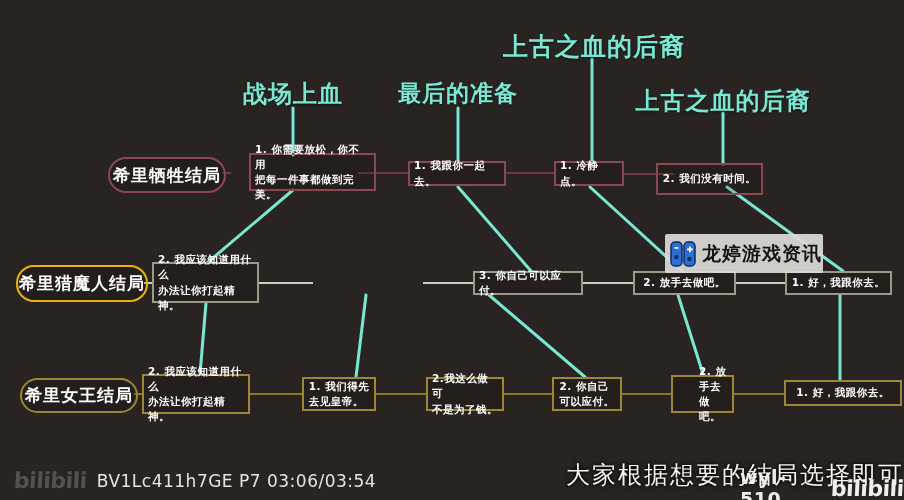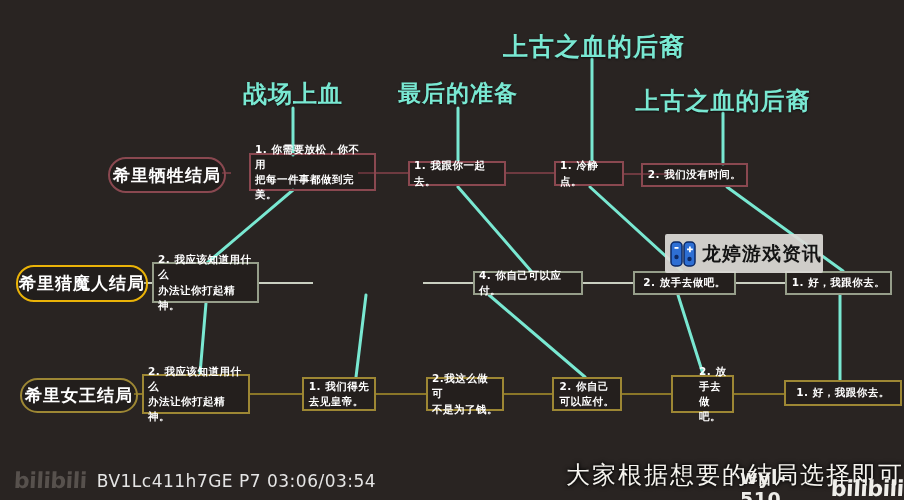--- a/index.html
+++ b/index.html
@@ -101,26 +101,26 @@
   <div class="abs cyan-header" style="left:489px;top:30px;width:210px;font-size:25px;">上古之血的后裔</div>
   <div class="abs cyan-header" style="left:223px;top:78px;width:140px;font-size:24px;">战场上血</div>
   <div class="abs cyan-header" style="left:378px;top:78px;width:160px;font-size:23px;">最后的准备</div>
   <div class="abs cyan-header" style="left:628px;top:85px;width:190px;font-size:24px;">上古之血的后裔</div>
 
   <div class="abs pill r1" style="left:108px;top:157px;width:114px;height:32px;">希里牺牲结局</div>
   <div class="abs node r1" style="left:231px;top:153px;width:127px;height:38px;margin-left:18px;">1. 你需要放松，你不用
 把每一件事都做到完美。</div>
   <div class="abs node r1" style="left:408px;top:161px;width:98px;height:25px;">1. 我跟你一起去。</div>
   <div class="abs node r1" style="left:554px;top:161px;width:70px;height:25px;">1. 冷静点。</div>
-  <div class="abs node r1" style="left:641px;top:163px;width:107px;height:24px;">2. 我们没有时间。</div>
+  <div class="abs node r1" style="left:656px;top:163px;width:107px;height:32px;">2. 我们没有时间。</div>
 
   <div class="abs pill r2p" style="left:16px;top:265px;width:128px;height:33px;">希里猎魔人结局</div>
   <div class="abs node r2" style="left:152px;top:262px;width:107px;height:41px;">2. 我应该知道用什么
 办法让你打起精神。</div>
-  <div class="abs node r2" style="left:473px;top:271px;width:110px;height:24px;">4. 你自己可以应付。</div>
+  <div class="abs node r2" style="left:473px;top:271px;width:110px;height:24px;">3. 你自己可以应付。</div>
   <div class="abs node r2" style="left:633px;top:271px;width:103px;height:24px;">2. 放手去做吧。</div>
   <div class="abs node r2" style="left:785px;top:271px;width:107px;height:24px;">1. 好，我跟你去。</div>
 
   <div class="abs pill r3" style="left:20px;top:378px;width:114px;height:31px;">希里女王结局</div>
   <div class="abs node r3" style="left:142px;top:374px;width:108px;height:40px;">2. 我应该知道用什么
 办法让你打起精神。</div>
   <div class="abs node r3" style="left:302px;top:377px;width:74px;height:34px;">1. 我们得先
 去见皇帝。</div>
   <div class="abs node r3" style="left:426px;top:377px;width:78px;height:34px;">2.我这么做可
 不是为了钱。</div>

